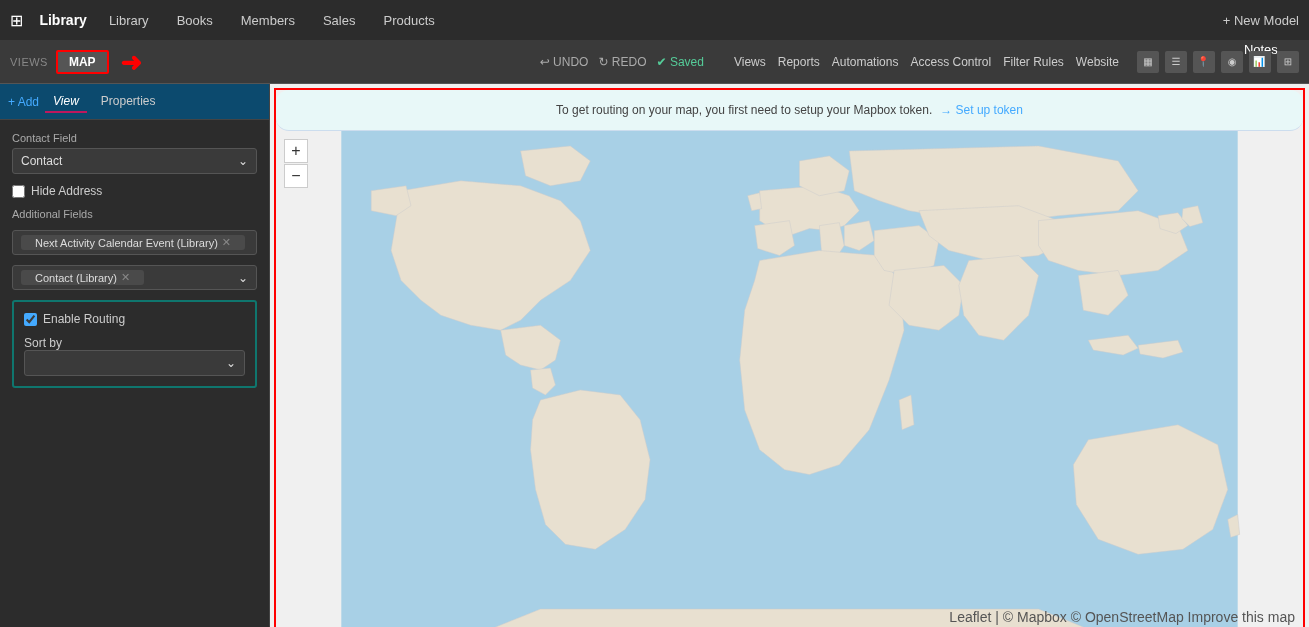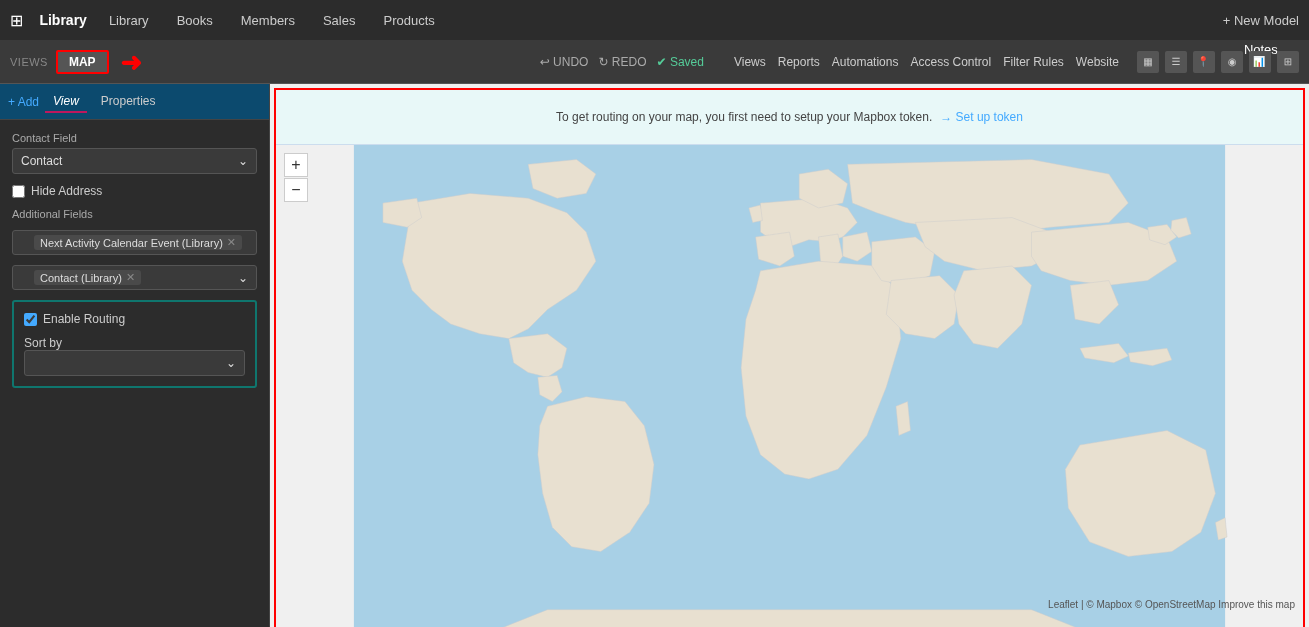--- a/index.html
+++ b/index.html
@@ -220,26 +220,25 @@
       font-size: 12px;
       color: #ddd;
       display: flex;
       align-items: center;
       gap: 6px;
       flex-wrap: wrap;
     }
     .tag {
       background: #4a4a4a;
       border-radius: 3px;
-      padding: 1px 6px;
+      padding: 1px 14px;
       font-size: 11px;
       display: flex;
       align-items: center;
       gap: 4px;
-      margin-left: 13px;
     }
     .tag-x {
       cursor: pointer;
       color: #888;
     }
 
     .tag-field-2 {
       background: #3a3a3a;
       border: 1px solid #555;
       border-radius: 3px;
@@ -299,27 +298,28 @@
       display: flex;
       flex-direction: column;
       position: relative;
       border: 2px solid red;
       margin: 4px;
     }
 
     .map-notification {
       background: #e8f8f8;
       border-bottom: 1px solid #cde;
-      padding: 20px 16px;
+      padding: 13px 16px;
       font-size: 12px;
       color: #444;
       display: flex;
       align-items: center;
       justify-content: center;
       gap: 8px;
+      border-radius: 13px;
     }
     .setup-link {
       color: #4af;
       cursor: pointer;
     }
 
     .map-container {
       flex: 1;
       position: relative;
       overflow: hidden;
@@ -348,23 +348,23 @@
       align-items: center;
       justify-content: center;
       font-size: 16px;
       cursor: pointer;
       color: #333;
       line-height: 1;
     }
 
     .map-footer {
       position: absolute;
-      bottom: 19px;
+      bottom: 4px;
       right: 8px;
-      font-size: 10px;
+      font-size: 14px;
       color: #555;
     }
   </style>
 </head>
 <body>
 
 <nav class="top-nav">
   <span class="app-grid">⊞</span>
   <span class="app-name">Library</span>
   <span class="nav-item">Library</span>

